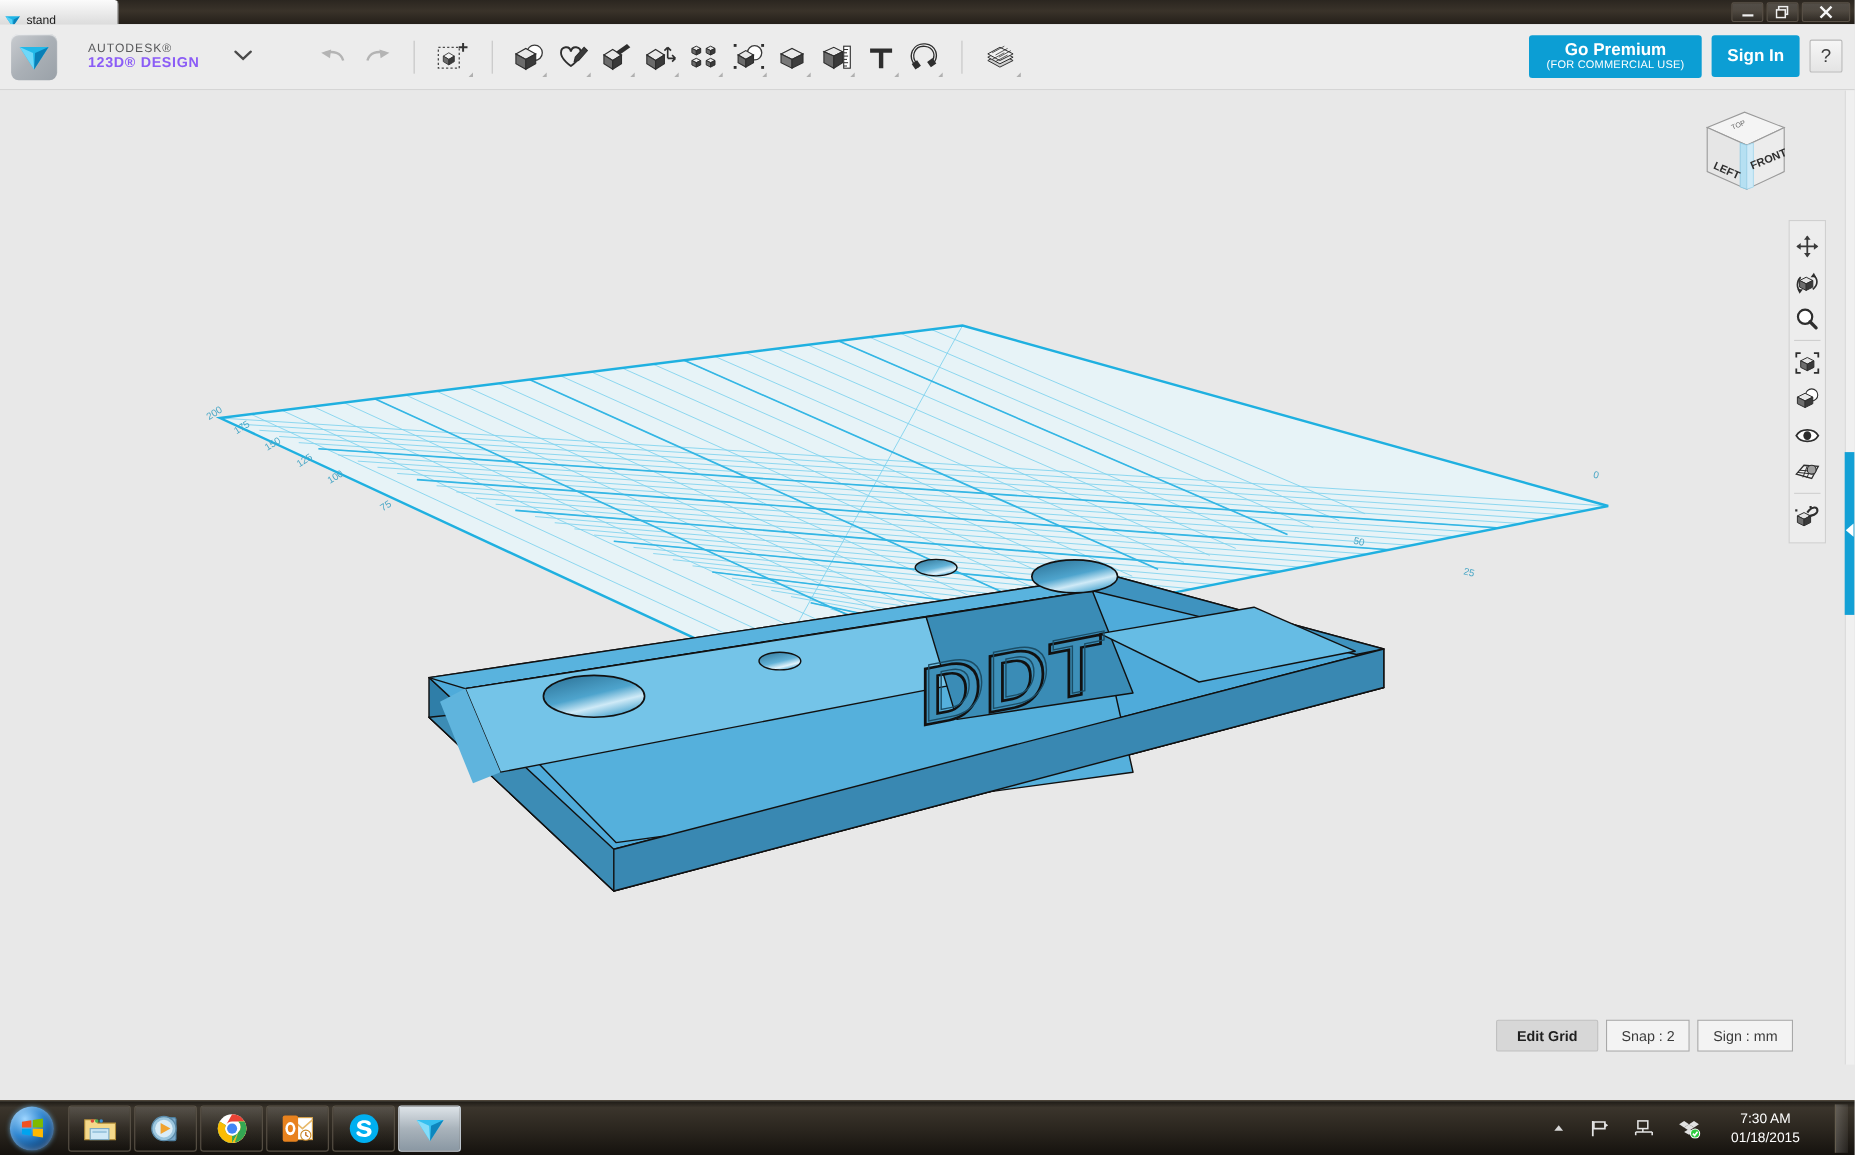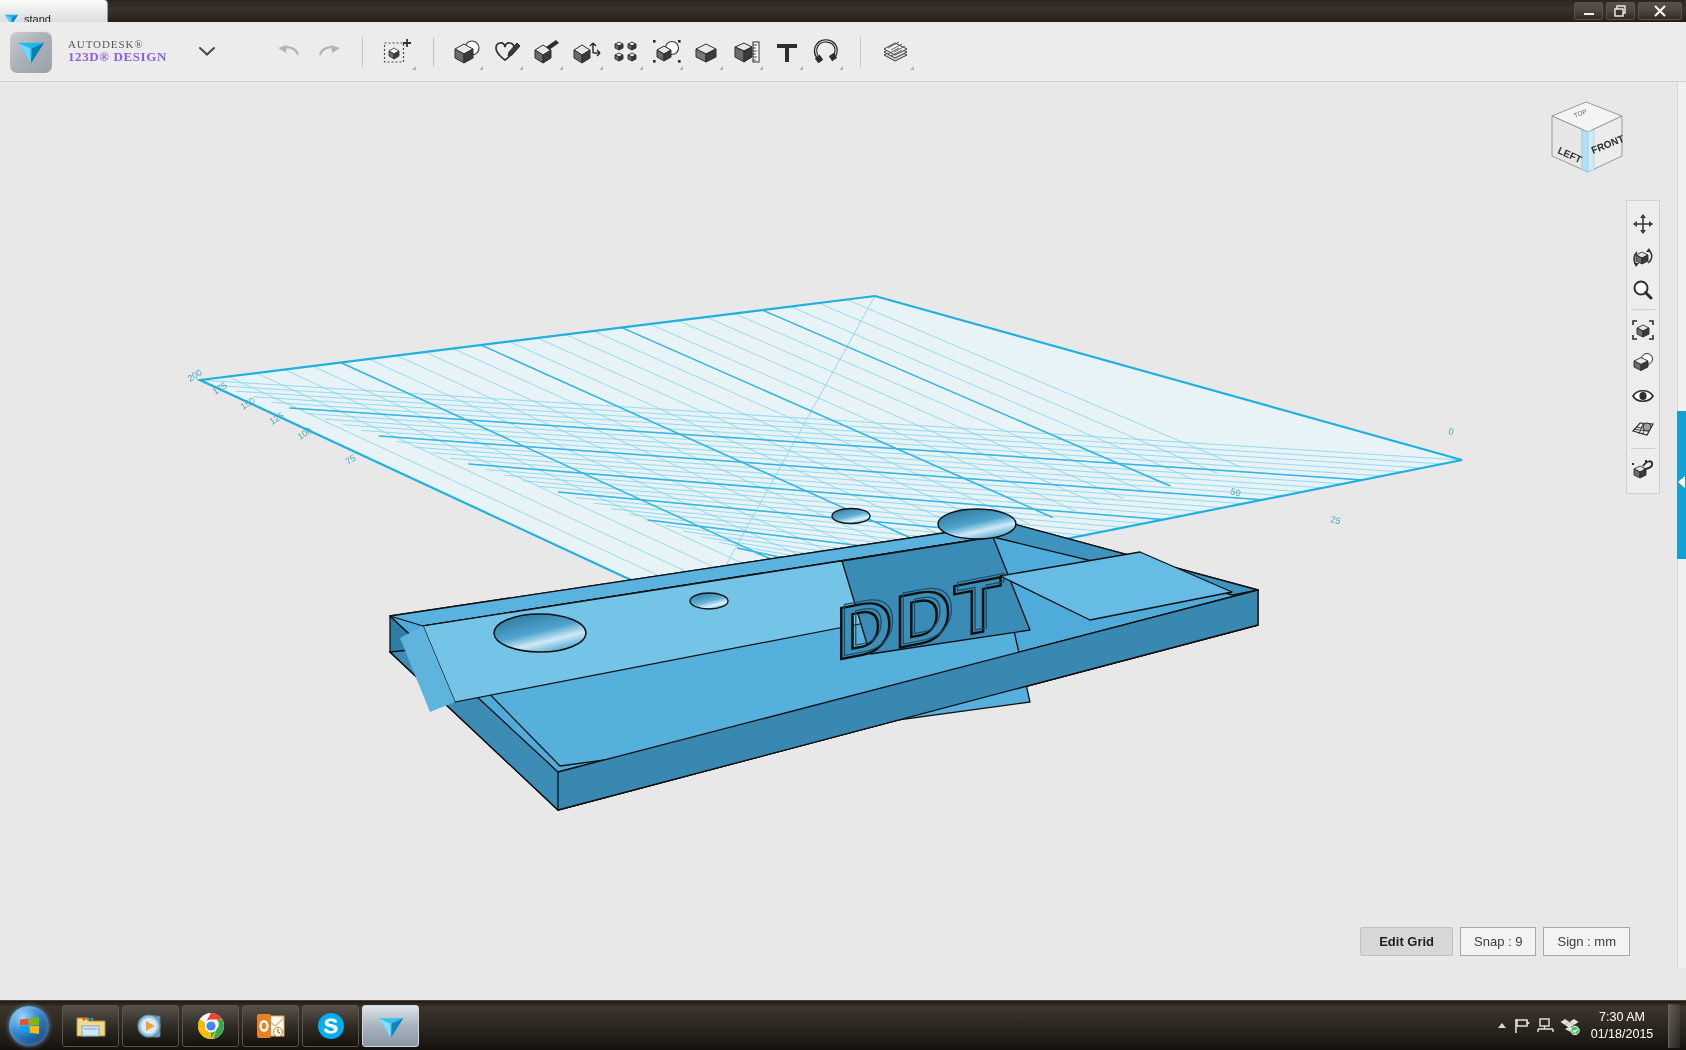--- a/index.html
+++ b/index.html
@@ -51,21 +51,21 @@
     border-bottom: 1px solid #d3d3d3;
     display: flex; align-items: center;
   }
   .brand { display: flex; align-items: center; padding-left: 10px; }
   .brand-logo {
     width: 42px; height: 42px; border-radius: 7px;
     background: linear-gradient(135deg, #c9ccd0 0%, #aab0b6 50%, #9aa1a8 100%);
     display: flex; align-items: center; justify-content: center;
     box-shadow: inset 0 1px 1px rgba(255,255,255,0.7);
   }
-  .brand-text { margin-left: 16px; line-height: 1.12; font-family: Liberation Serif, serif; }
+  .brand-text { margin-left: 28px; line-height: 1.12; }
   .brand-text .l1 { font-size: 11px; color: #58595b; letter-spacing: 0.9px; }
   .brand-text .l2 { font-size: 13px; color: #8b5cf6; font-weight: bold; letter-spacing: 0.6px; }
   .brand-caret { margin-left: 30px; color: #4a4a4a; }
 
   .tools { display: flex; align-items: center; margin-left: 52px; }
   .tool {
     width: 40px; height: 42px;
     display: flex; align-items: center; justify-content: center;
     position: relative;
   }
@@ -183,21 +183,21 @@
     border-radius: 3px;
     background: linear-gradient(to bottom, rgba(255,255,255,0.14) 0%, rgba(255,255,255,0.03) 48%, rgba(0,0,0,0.17) 100%);
     display: flex; align-items: center; justify-content: center;
     cursor: pointer;
   }
   .tbtn.active {
     background: linear-gradient(to bottom, rgba(235,242,248,0.92) 0%, rgba(200,214,226,0.80) 50%, rgba(170,188,204,0.78) 100%);
     border-color: #cfd8e0;
   }
   .tray {
-    margin-left: auto; display: flex; align-items: center; gap: 5px;
+    margin-left: auto; display: flex; align-items: center; gap: 22px;
     padding-right: 6px; color: #e6e6e6;
   }
   .tray-clock {
     text-align: center; font-size: 12.5px; color: #fff; line-height: 1.35;
     min-width: 74px;
   }
   .showdesk {
     width: 12px; height: 44px; margin-left: 4px;
     background: linear-gradient(to right, rgba(255,255,255,0.20), rgba(255,255,255,0.06));
     border-left: 1px solid #6b6355;
@@ -422,20 +422,28 @@
             <path d="M10,11 L21,5"></path>
             <path d="M13,13 L24,7"></path>
           <path d="M7,15 L18,9"></path>
             <path d="M10,17 L21,11"></path>
         </g>
       </svg>
       <span class="corner"></span>
     </div>
   </div>
 
+  <div class="tbright">
+    <div class="btn-premium">
+      <div class="bp1">Go Premium</div>
+      <div class="bp2">(FOR COMMERCIAL USE)</div>
+    </div>
+    <div class="btn-signin">Sign In</div>
+    <div class="btn-help">?</div>
+  </div>
 </div>
 
 <div class="canvas">
 
   <svg width="1686" height="886" viewBox="0 0 1686 886" style="position:absolute;top:0;left:0;">
     <defs>
       <linearGradient id="holeGrad" x1="0" y1="0" x2="0.6" y2="1">
         <stop offset="0%" stop-color="#2a6e92"></stop>
         <stop offset="55%" stop-color="#4ea4cd"></stop>
         <stop offset="78%" stop-color="#cfeaf7"></stop>
@@ -683,21 +691,21 @@
       </svg>
     </div>
   </div>
 
   <div class="edgepanel"></div>
   <div class="edgebar"></div>
   <div class="edgearrow"></div>
 
   <div class="statusrow">
     <div class="st-editgrid">Edit Grid</div>
-    <div class="st-box">Snap  :  9</div>
+    <div class="st-box">Snap  :  2</div>
     <div class="st-box">Sign : mm</div>
   </div>
 </div>
 
 <div class="taskbar">
   <div class="startorb">
     <div class="orb">
       <svg width="21" height="21" viewBox="0 0 22 22">
         <path d="M1,5 L10,3.6 L10,10.4 L1,10.4Z" fill="#f25022"></path>
         <path d="M11.3,3.4 L21,2 L21,10.4 L11.3,10.4Z" fill="#7fba00"></path>

